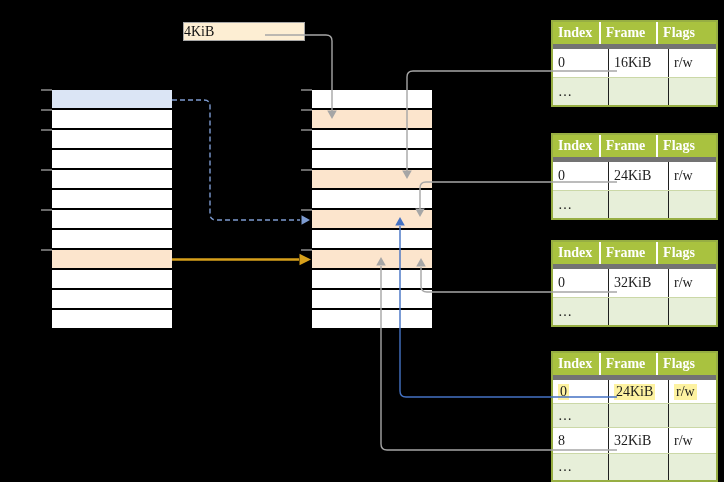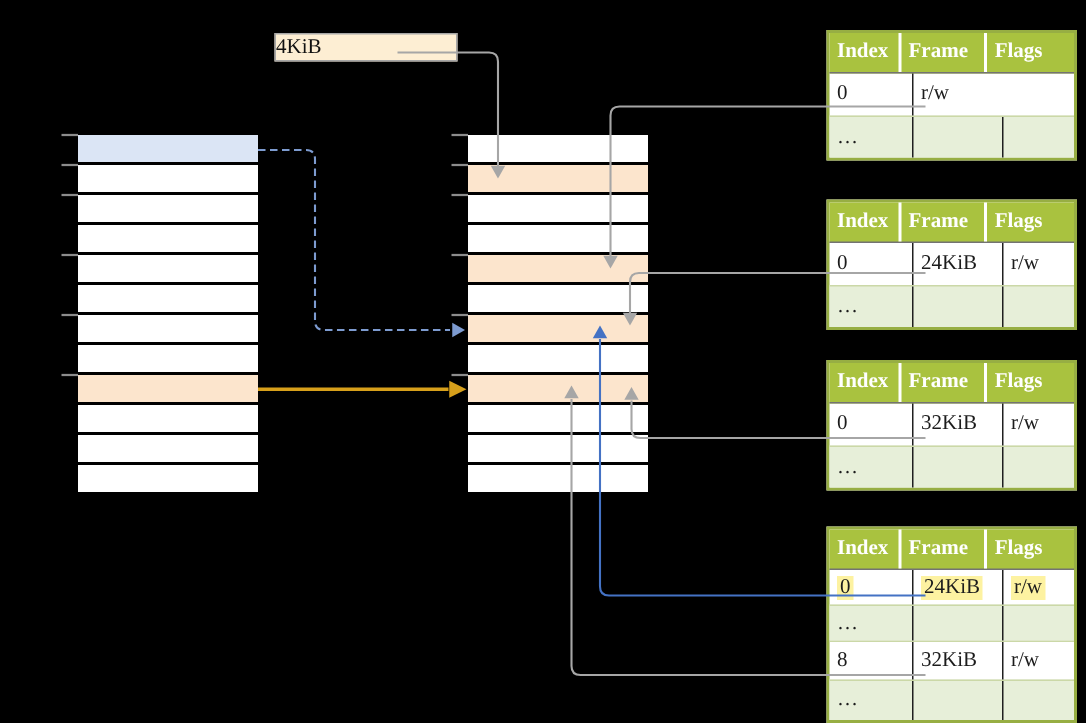--- a/index.html
+++ b/index.html
@@ -34,21 +34,21 @@
 
   
   .ptable{
     position:absolute;left:551px;width:167px;
     box-sizing:border-box;border:2px solid var(--green-border);
     background:#fff;
   }
   .phead{
     display:flex;height:27px;box-sizing:border-box;
     background:var(--green-header);
-    border-bottom:1px solid #737373;
+    border-bottom:5px solid #737373;
   }
   .phcell{
     box-sizing:border-box;display:flex;align-items:center;
     padding-left:5px;color:#fff;font-weight:bold;font-size:14px;
   }
   .phcell + .phcell{border-left:2px solid #fff;}
   .prow{display:flex;height:28px;box-sizing:border-box;}
   .prow + .prow{border-top:1px solid var(--green-line);}
   .prow.alt{background:var(--green-alt);}
   .pcell{
@@ -115,20 +115,23 @@
   <div class="ptable" id="pt0" style="top:20px">
     <div class="phead">
         <div class="phcell c0">Index</div>
         <div class="phcell c1">Frame</div>
         <div class="phcell c2">Flags</div>
       </div>
     <div class="pbody">
         <div class="prow">
           <div class="pcell c0">
             <span>0</span>
+          </div>
+          <div class="pcell c1">
+            <span>16KiB</span>
           </div>
           <div class="pcell c2">
             <span>r/w</span>
           </div>
         </div>
         <div class="prow alt">
           <div class="pcell c0">
             <span>…</span>
           </div>
           <div class="pcell c1"></div>

